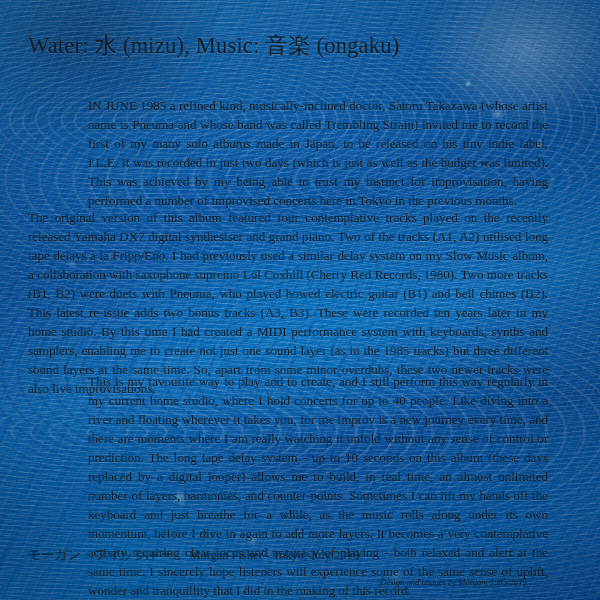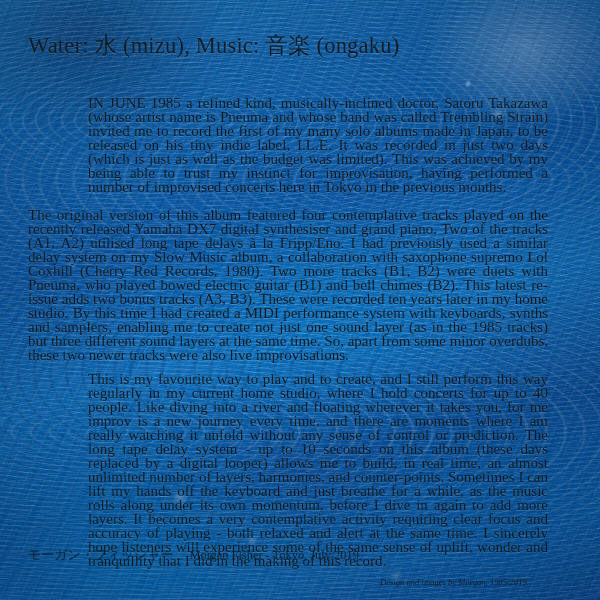--- a/index.html
+++ b/index.html
@@ -95,22 +95,22 @@
     top: 30px;
     font-size: 22.5px;
     letter-spacing: 0.2px;
     color: #101c26;
     white-space: nowrap;
     text-shadow: 0 1px 0 rgba(255,255,255,0.12);
   }
 
   .para {
     position: absolute;
-    font-size: 15px;
-    line-height: 14px;
+    font-size: 13px;
+    line-height: 19px;
     text-align: justify;
     color: #0d1a24;
     text-shadow: 0 0.5px 0 rgba(255,255,255,0.10);
   }
   .para.p1 { left: 88px; top: 96px; width: 460px; }
   .para.p2 { left: 28px; top: 208px; width: 520px; }
   .para.p3 { left: 88px; top: 372px; width: 460px; font-family: Liberation Serif, serif; }
 
   .signature {
     position: absolute;

